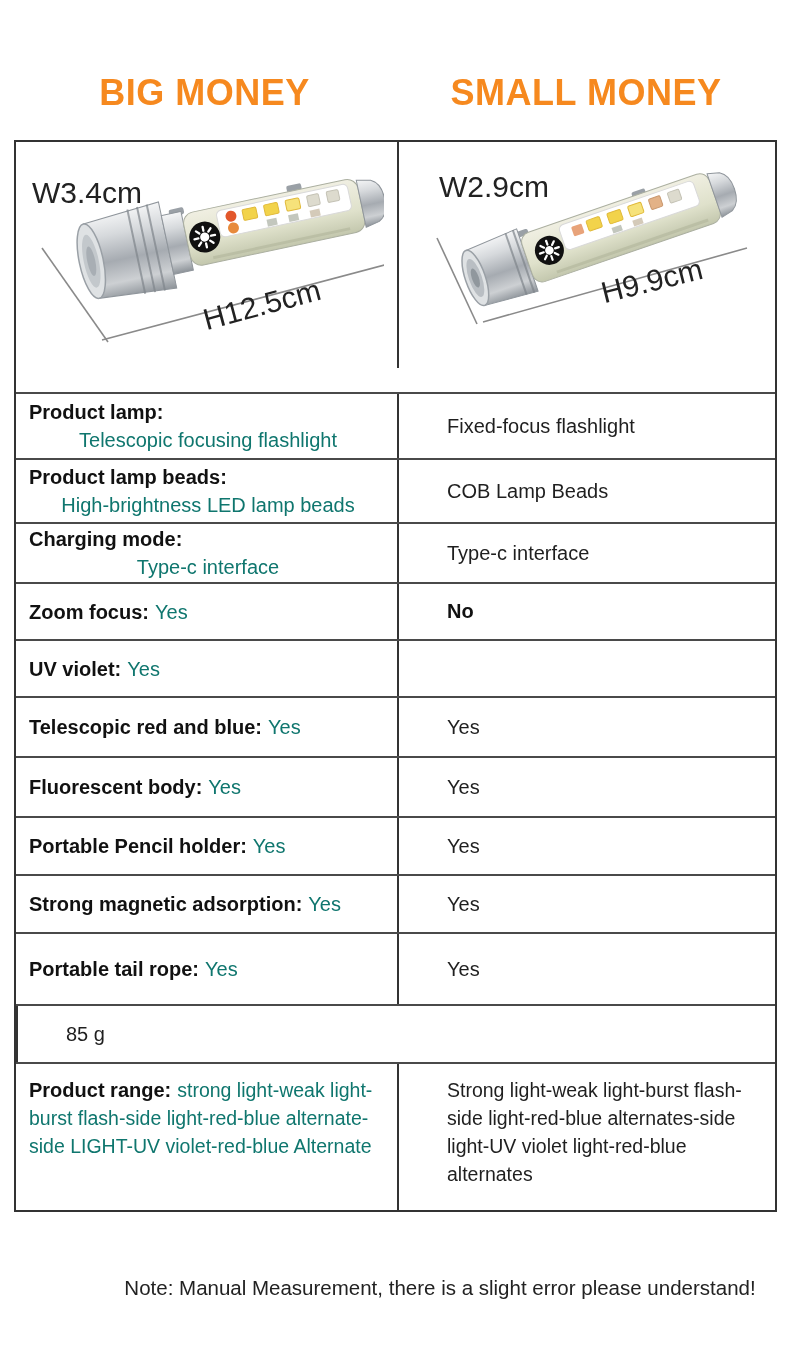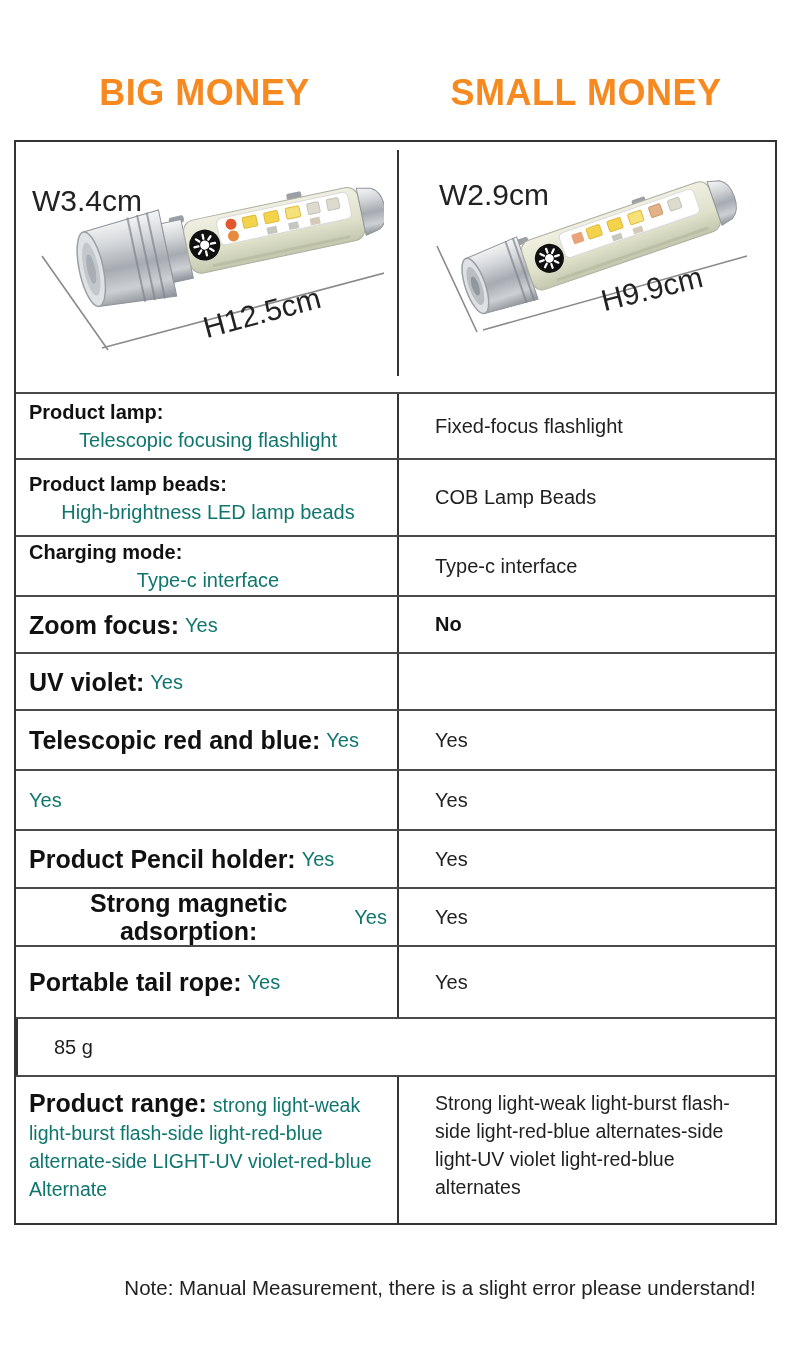--- a/index.html
+++ b/index.html
@@ -13,34 +13,34 @@
   .col-title.left  { left:14px;  width:381px; }
   .col-title.right { left:395px; width:382px; }
 
   
   .cmp-table { position:absolute; left:14px; top:140px; width:763px; border:2px solid #333333;
                display:flex; flex-direction:column; background:#fff; }
   .row { display:flex; width:100%; }
   .row + .row { border-top:2px solid #4a4a4a; }
   .cell { overflow:hidden; }
   .cell.l { width:381px; padding-left:13px; padding-right:10px; }
-  .cell.r { flex:1; border-left:2px solid #333333; padding-left:36px; padding-right:12px; }
+  .cell.r { flex:1; border-left:2px solid #333333; padding-left:48px; padding-right:12px; }
 
   .stacked { display:flex; flex-direction:column; justify-content:center; }
   .centered { display:flex; align-items:center; }
   .lbl { font-weight:700; color:#111; font-size:20px; line-height:28px; }
   .val { font-size:20px; line-height:28px; color:#0f766e;text-align:center; }
-  .inline-lbl { font-weight:700; color:#111; font-size:25px; line-height:28px; margin-right:6px;text-align:center; }
+  .inline-lbl { font-weight:700; color:#111; font-size:20px; line-height:28px; margin-right:6px;text-align:center; }
   .rv { font-size:20px; color:#1f1f1f; }
   .rv.bold { font-weight:700; color:#111; }
   .wrap-cell { display:block; padding-top:12px; }
   .wrap-cell .val, .wrap-cell .rv { line-height:28px; font-size:19.5px; }
 
   
-  .img-cell { position:relative; height:226px;margin-top:8px; }
+  .img-cell { position:relative; height:226px; }
   .img-cell svg { position:absolute; left:0; top:0; }
   .dim { position:absolute; font-size:30px; color:#222; white-space:nowrap; }
   .dim.w-big   { left:16px;  top:34px; }
   .dim.h-big   { left:158px; top:146px; width:176px; text-align:center; transform:rotate(-15deg); }
   .dim.w-small { left:40px;  top:28px; }
   .dim.h-small { left:178px; top:122px; width:150px; text-align:center; transform:rotate(-14deg); }
   .mline { stroke:#8a8a8a; stroke-width:1.6; }
 
   
   .note { position:absolute; left:90px; top:1276px; width:700px; text-align:center;
@@ -178,21 +178,21 @@
     <div class="row" style="height:66px">
       <div class="cell l stacked">
         <div class="lbl">Product lamp:</div>
         <div class="val">Telescopic focusing flashlight</div>
       </div>
       <div class="cell r centered">
         <span class="rv">Fixed-focus flashlight</span>
       </div>
     </div>
 
-    <div class="row" style="height:77px">
+    <div class="row" style="height:64px">
       <div class="cell l stacked">
         <div class="lbl">Product lamp beads:</div>
         <div class="val">High-brightness LED lamp beads</div>
       </div>
       <div class="cell r centered">
         <span class="rv">COB Lamp Beads</span>
       </div>
     </div>
 
     <div class="row" style="height:60px">
@@ -231,30 +231,31 @@
         <span class="inline-lbl">Telescopic red and blue:</span>
         <span class="val">Yes</span>
       </div>
       <div class="cell r centered">
         <span class="rv">Yes</span>
       </div>
     </div>
 
     <div class="row" style="height:60px">
       <div class="cell l centered">
+        <span class="inline-lbl">Fluorescent body:</span>
         <span class="val">Yes</span>
       </div>
       <div class="cell r centered">
         <span class="rv">Yes</span>
       </div>
     </div>
 
     <div class="row" style="height:58px">
       <div class="cell l centered">
-        <span class="inline-lbl">Product Pencil holder:</span>
+        <span class="inline-lbl">Portable Pencil holder:</span>
         <span class="val">Yes</span>
       </div>
       <div class="cell r centered">
         <span class="rv">Yes</span>
       </div>
     </div>
 
     <div class="row" style="height:58px">
       <div class="cell l centered">
         <span class="inline-lbl">Strong magnetic adsorption:</span>

